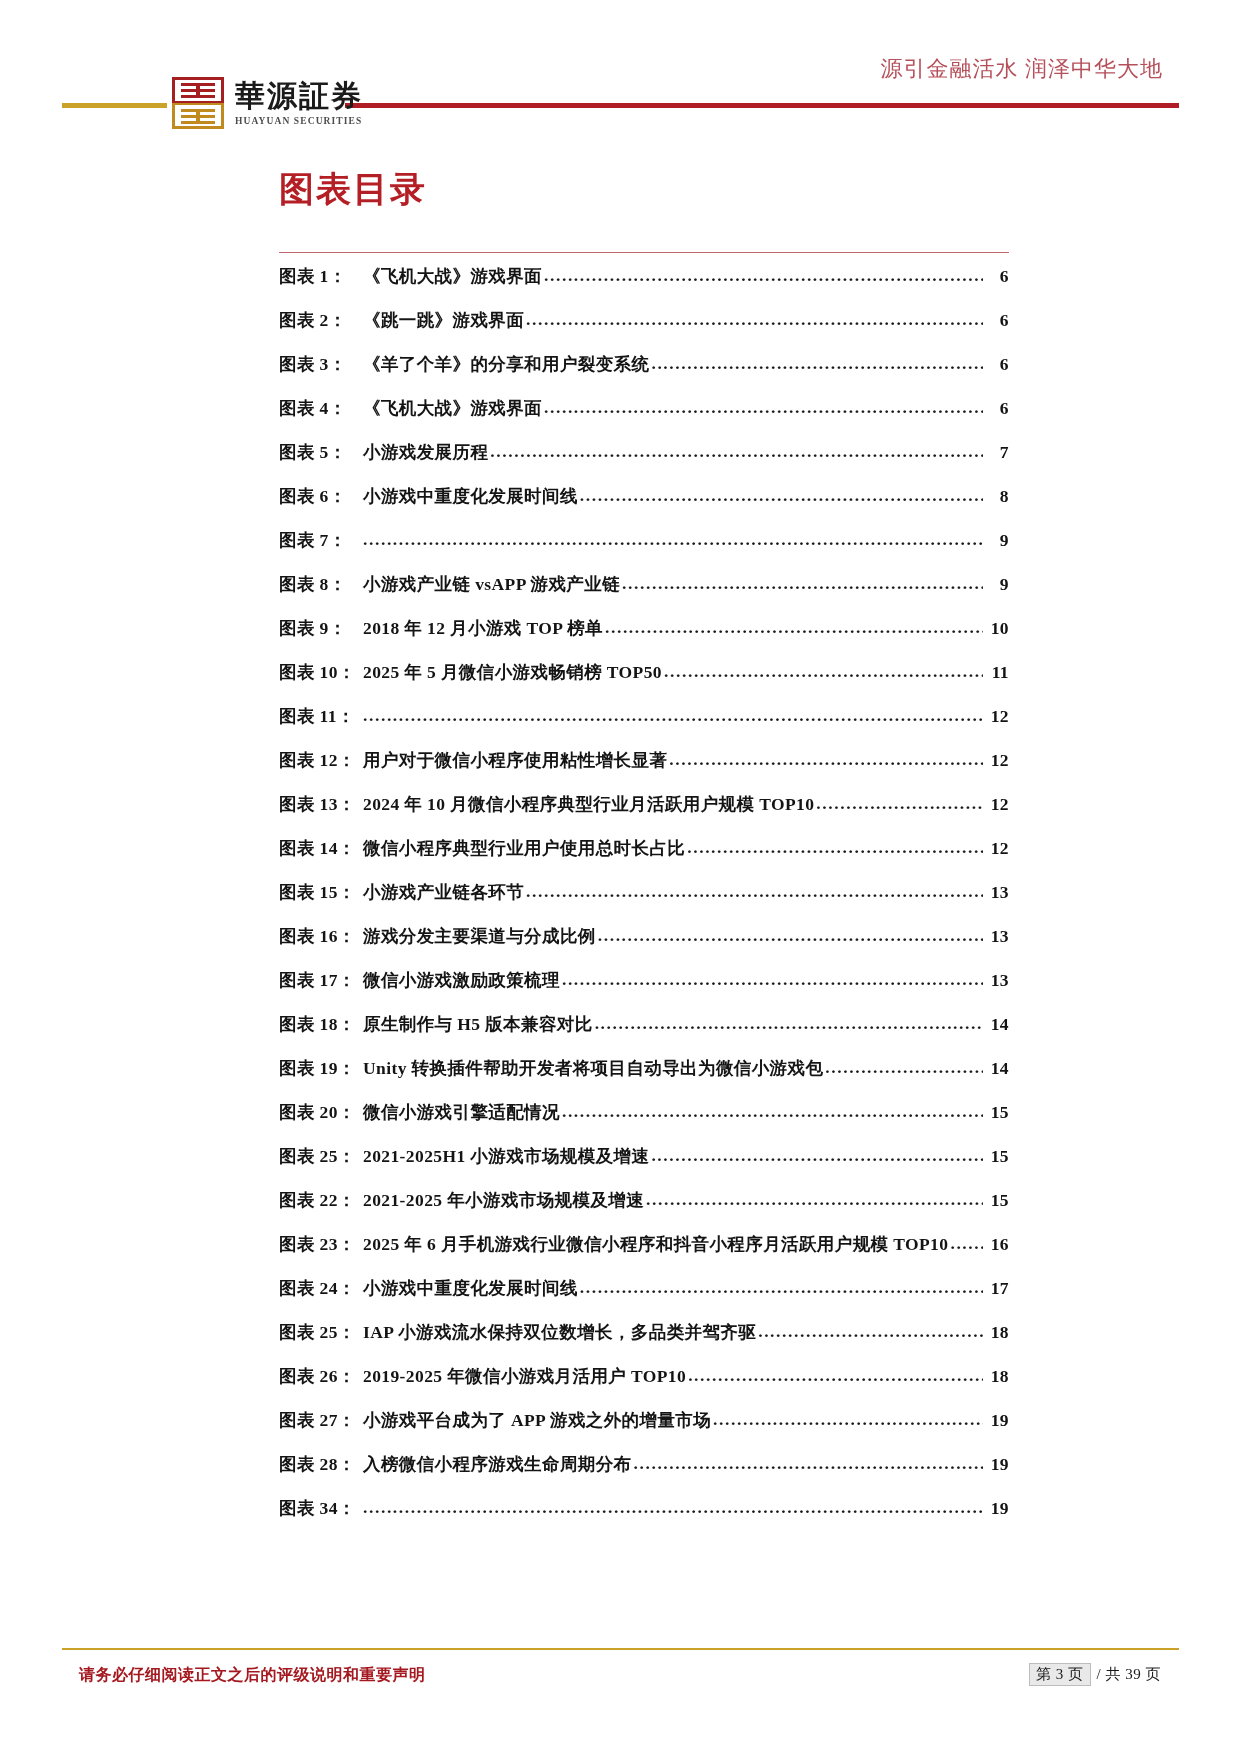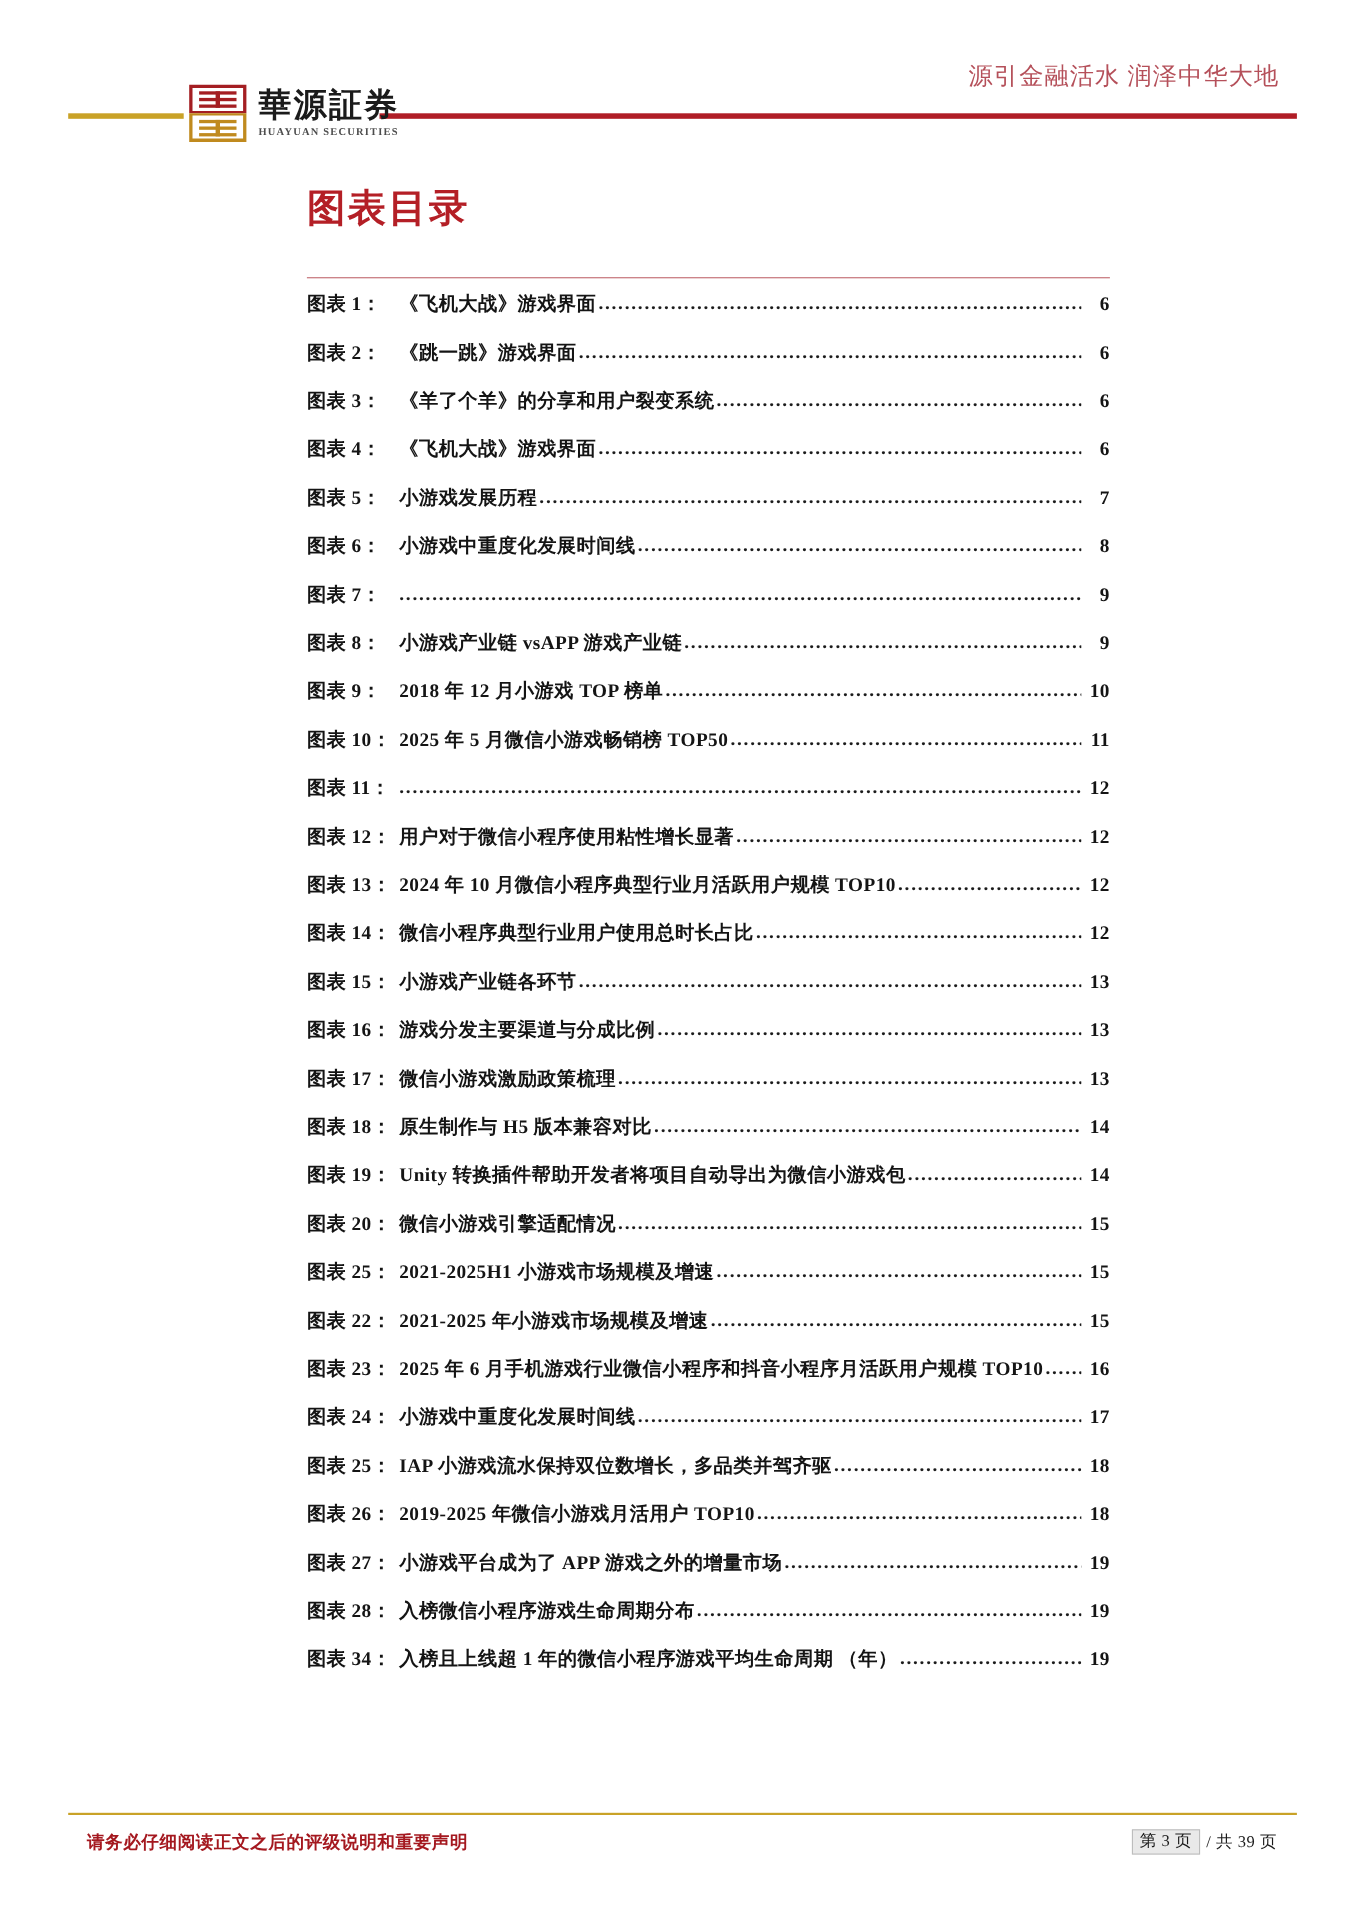--- a/index.html
+++ b/index.html
@@ -419,21 +419,20 @@
         <span class="toc-page">19</span>
       </div>
       <div class="toc-entry">
         <span class="toc-num">图表 28：</span>
         <span class="toc-label">入榜微信小程序游戏生命周期分布</span>
         <span class="toc-dots">...........................................................................................................................................................................................................................</span>
         <span class="toc-page">19</span>
       </div>
       <div class="toc-entry">
         <span class="toc-num">图表 34：</span>
-        <span class="toc-label">入榜且上线超 1 年的微信小程序游戏平均生命周期 （年）</span>
         <span class="toc-dots">...........................................................................................................................................................................................................................</span>
         <span class="toc-page">19</span>
       </div>
     </div>
 </div>
 
 <div class="footer-rule"></div>
 <div class="footer-note">请务必仔细阅读正文之后的评级说明和重要声明</div>
 <div class="footer-page">
   <span class="pg-badge">第 3 页</span>

